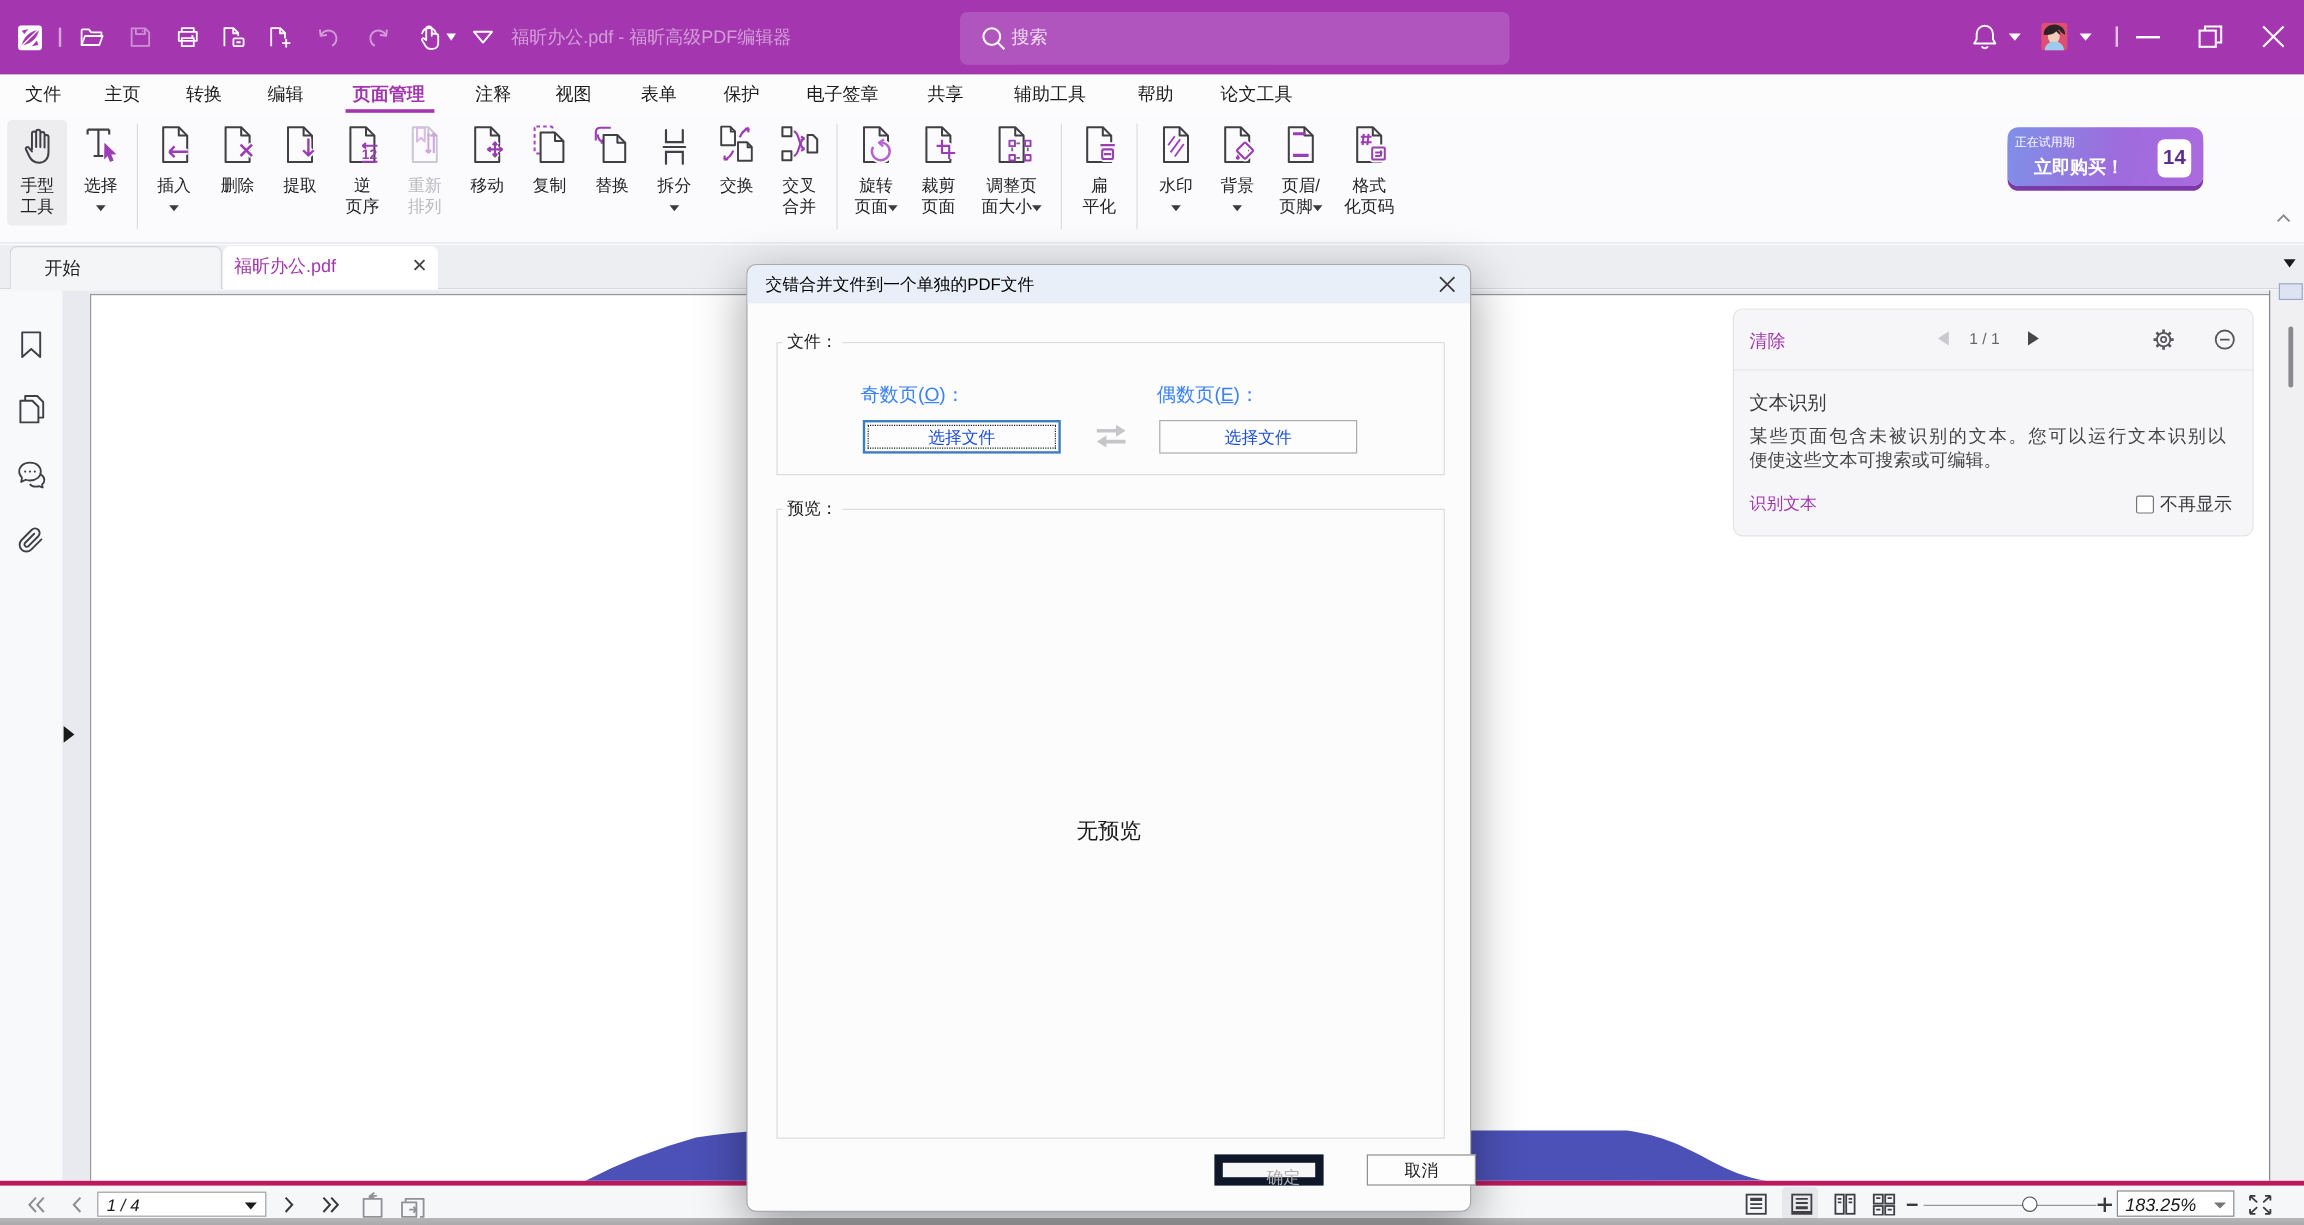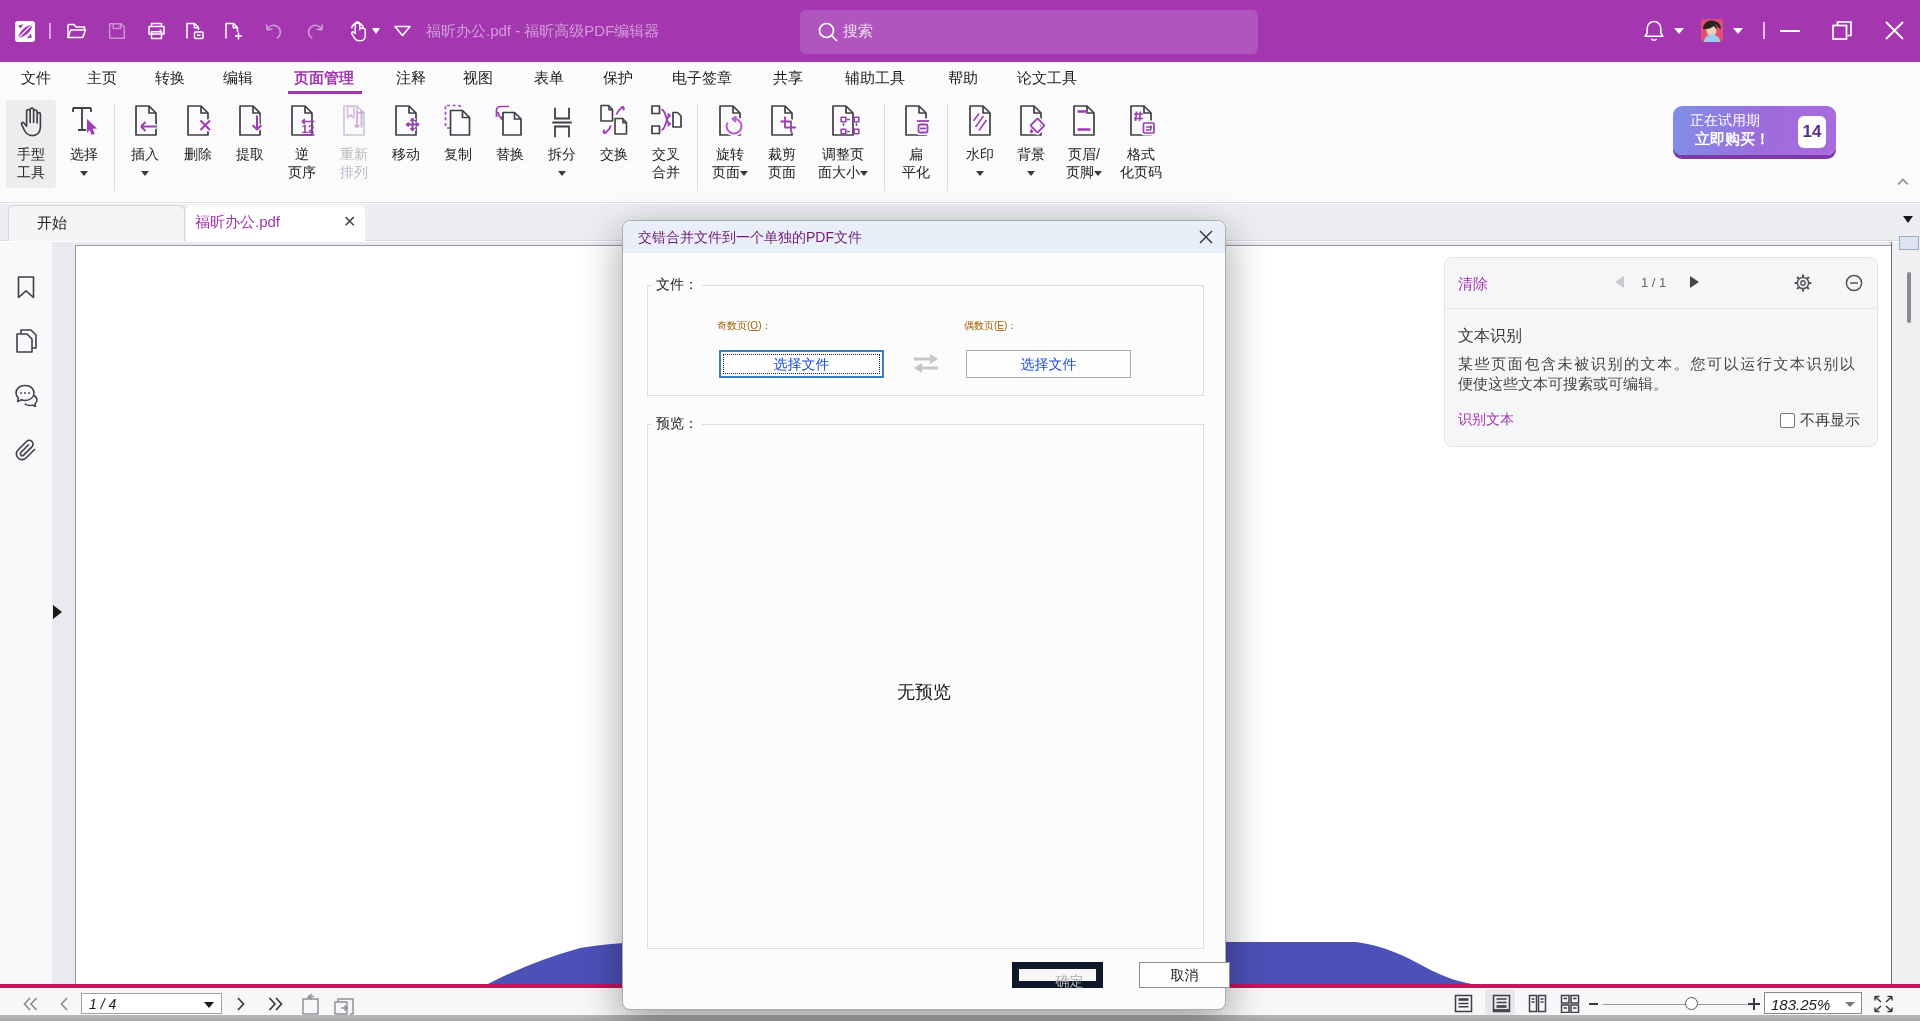--- a/index.html
+++ b/index.html
@@ -23,21 +23,21 @@
 
 #ribbon { position:absolute; left:0; top:95px; width:1920px; height:108px; background:#FBFBFD; border-bottom:1px solid #E0E1E5; }
 .ritem { position:absolute; top:5px; text-align:center; }
 .ritem .ic { height:38px; display:flex; align-items:flex-end; justify-content:center; }
 .rlab { font-size:14px; color:#232326; line-height:18px; margin-top:7px; }
 .rlab .dis { color:#B9B9BE; }
 .caret { display:inline-block; width:0; height:0; border-left:4px solid transparent; border-right:4px solid transparent; border-top:5px solid #3a3a3e; vertical-align:middle; }
 .rsep { position:absolute; top:8px; width:1px; height:88px; background:#DCDDE1; }
 #handbg { position:absolute; left:6px; top:5px; width:50px; height:88px; background:#EDEDF0; border-radius:4px; }
 #trial { position:absolute; left:1673px; top:11px; width:163px; height:49px; border-radius:9px; background:linear-gradient(100deg,#7F90E8 0%,#9D6CDC 55%,#AB6ADF 100%); box-shadow:0 4px 0 #7C3AA8; color:#fff; }
-#trial .t1 { position:absolute; left:17px; top:6px; font-size:14px; }
+#trial .t1 { position:absolute; left:6px; top:6px; font-size:10px; }
 #trial .t2 { position:absolute; left:22px; top:24px; font-size:15px; font-weight:bold; }
 #trial .days { position:absolute; right:10px; top:10px; width:28px; height:32px; background:#fff; border-radius:6px; color:#5B2D8E; font-weight:bold; font-size:17px; text-align:center; line-height:32px; }
 
 
 #tabstrip { position:absolute; left:0; top:204px; width:1920px; height:37px; background:#EDEEF2; border-bottom:1px solid #D8D9DD; }
 #tab1 { position:absolute; left:8px; top:1px; width:177px; height:36px; background:#F4F5F7; border:1px solid #D5D6DA; border-bottom:none; border-radius:6px 6px 0 0; }
 #tab1 span { position:absolute; left:28px; top:8px; font-size:15px; color:#232326; }
 #tab2 { position:absolute; left:186px; top:1px; width:179px; height:36px; background:#FFFFFF; border-radius:6px 6px 0 0; }
 #tab2 .name { position:absolute; left:9px; top:8px; font-size:15px; color:#A136AE; }
 #tab2 .x { position:absolute; left:157px; top:7px; font-size:16px; color:#444; }
@@ -59,24 +59,24 @@
 #card .divider { position:absolute; left:0px; top:50px; width:432px; height:1px; background:#E6E6E9; }
 #card .h2 { position:absolute; left:13px; top:68px; font-size:16px; color:#3A3A3E; }
 #card .body { position:absolute; left:13px; top:96px; width:400px; font-size:15px; line-height:20px; text-align:justify; color:#454549; }
 #card .link { position:absolute; left:13px; top:153px; font-size:14px; color:#A136AE; }
 #card .cbox { position:absolute; left:335px; top:155px; width:15px; height:15px; border:1px solid #767676; border-radius:2px; background:#fff; }
 #card .cbl { position:absolute; left:355px; top:153px; font-size:15px; color:#3A3A3E;text-align:center; }
 
 
 #dialog { position:absolute; left:622px; top:-22px; width:604px; height:790px; background:#FCFCFD; border:1px solid #ABABAE; border-radius:8px; box-shadow:0 12px 42px rgba(0,0,0,0.38); z-index:100; }
 #dlg-title { position:absolute; left:0; top:0; width:602px; height:32px; background:#E9EFF9; border-radius:8px 8px 0 0; }
-#dlg-title span { position:absolute; left:15px; top:8px; font-size:14px; color:#701a75; }
+#dlg-title span { position:absolute; left:15px; top:8px; font-size:14px; color:#000000; }
 .fs { position:absolute; border:1px solid #DCDCDE; }
 .fslab { position:absolute; font-size:14px; color:#1a1a1a; background:#FCFCFD; padding:0 4px; }
-.flabel { position:absolute; font-size:10px; color:#a16207; }
+.flabel { position:absolute; font-size:16px; color:#3b82f6; }
 .btn { position:absolute; width:165px; height:28px; background:#FDFDFD; border:1px solid #ACACAC; font-size:14px; color:#1d4ed8; text-align:center; line-height:26px; }
 .btn.focus { border:2px solid #3C7FC0; line-height:24px; }
 .btn.focus .dots { position:absolute; left:2px; top:2px; right:2px; bottom:2px; border:1px dotted #222; }
 #noprev { position:absolute; left:0; width:602px; text-align:center; font-size:18px; color:#1a1a1a; }
 .dbtn { position:absolute; width:91px; height:26px; font-size:14px; text-align:center; line-height:24px; }
 #ok { background:#F7F7F7; border:7px solid #0f172a; color:#ABABAB;padding-left:24px; }
 #cancel { background:#FDFDFD; border:1px solid #8F8F8F; color:#1a1a1a; }
 
 
 #statusbar { position:absolute; left:0; top:984px; width:1920px; height:31px; background:#F6F7F9; border-top:4px solid #be185d;font-style:italic; }

